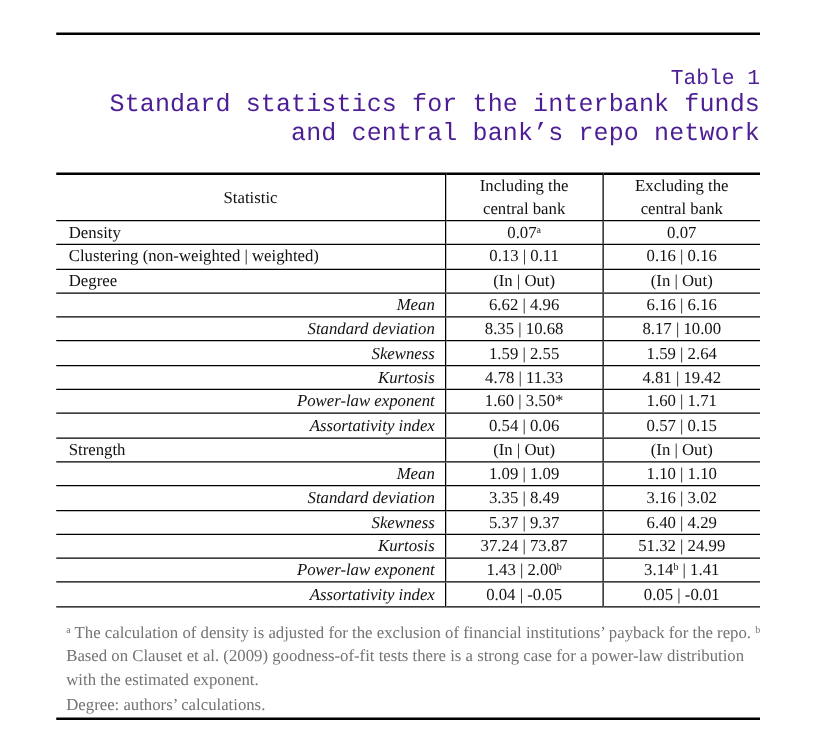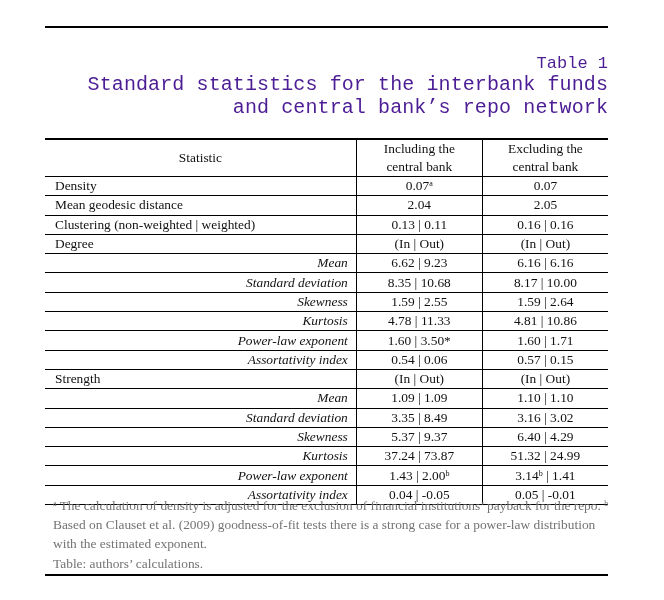--- a/index.html
+++ b/index.html
@@ -114,53 +114,48 @@
       </th>
     </tr>
   </thead>
   <tbody id="table-body">
       <tr>
         <td class="col-stat label-main">Density</td>
         <td class="col-inc"><span>0.07</span><sup class="fn">a</sup></td>
         <td class="col-exc"><span>0.07</span></td>
       </tr>
       <tr>
-        <td class="col-stat label-main">Mean geodesic distance</td>
-        <td class="col-inc"><span>2.04</span></td>
-        <td class="col-exc"><span>2.05</span></td>
-      </tr>
-      <tr>
         <td class="col-stat label-main">Clustering  (non-weighted | weighted)</td>
         <td class="col-inc"><span>0.13 | 0.11</span></td>
         <td class="col-exc"><span>0.16 | 0.16</span></td>
       </tr>
       <tr>
         <td class="col-stat label-main">Degree</td>
         <td class="col-inc"><span>(In | Out)</span></td>
         <td class="col-exc"><span>(In | Out)</span></td>
       </tr>
       <tr>
         <td class="col-stat label-sub">Mean</td>
-        <td class="col-inc"><span>6.62 | 9.23</span></td>
+        <td class="col-inc"><span>6.62 | 4.96</span></td>
         <td class="col-exc"><span>6.16 | 6.16</span></td>
       </tr>
       <tr>
         <td class="col-stat label-sub">Standard deviation</td>
         <td class="col-inc"><span>8.35 | 10.68</span></td>
         <td class="col-exc"><span>8.17 | 10.00</span></td>
       </tr>
       <tr>
         <td class="col-stat label-sub">Skewness</td>
         <td class="col-inc"><span>1.59 | 2.55</span></td>
         <td class="col-exc"><span>1.59 | 2.64</span></td>
       </tr>
       <tr>
         <td class="col-stat label-sub">Kurtosis</td>
         <td class="col-inc"><span>4.78 | 11.33</span></td>
-        <td class="col-exc"><span>4.81 | 10.86</span></td>
+        <td class="col-exc"><span>4.81 | 19.42</span></td>
       </tr>
       <tr>
         <td class="col-stat label-sub">Power-law exponent</td>
         <td class="col-inc"><span>1.60 | 3.50*</span></td>
         <td class="col-exc"><span>1.60 | 1.71</span></td>
       </tr>
       <tr>
         <td class="col-stat label-sub">Assortativity index</td>
         <td class="col-inc"><span>0.54 | 0.06</span></td>
         <td class="col-exc"><span>0.57 | 0.15</span></td>
@@ -200,16 +195,16 @@
         <td class="col-inc"><span>0.04 | -0.05</span></td>
         <td class="col-exc"><span>0.05  | -0.01</span></td>
       </tr>
     </tbody>
 </table>
 
 <div class="footnotes">
   <p>
     <sup class="fn">a</sup><span> The calculation of density is adjusted for the exclusion of financial institutions’ payback for the repo. </span><sup class="fn">b</sup><span> Based on Clauset et al. (2009) goodness-of-fit tests there is a strong case for a power-law distribution with the estimated exponent.</span>
   </p>
-  <p>Table: authors’ calculations.</p>
+  <p>Degree: authors’ calculations.</p>
 </div>
 
 <div class="rule rule-bottom"></div>
 
 </body></html>

